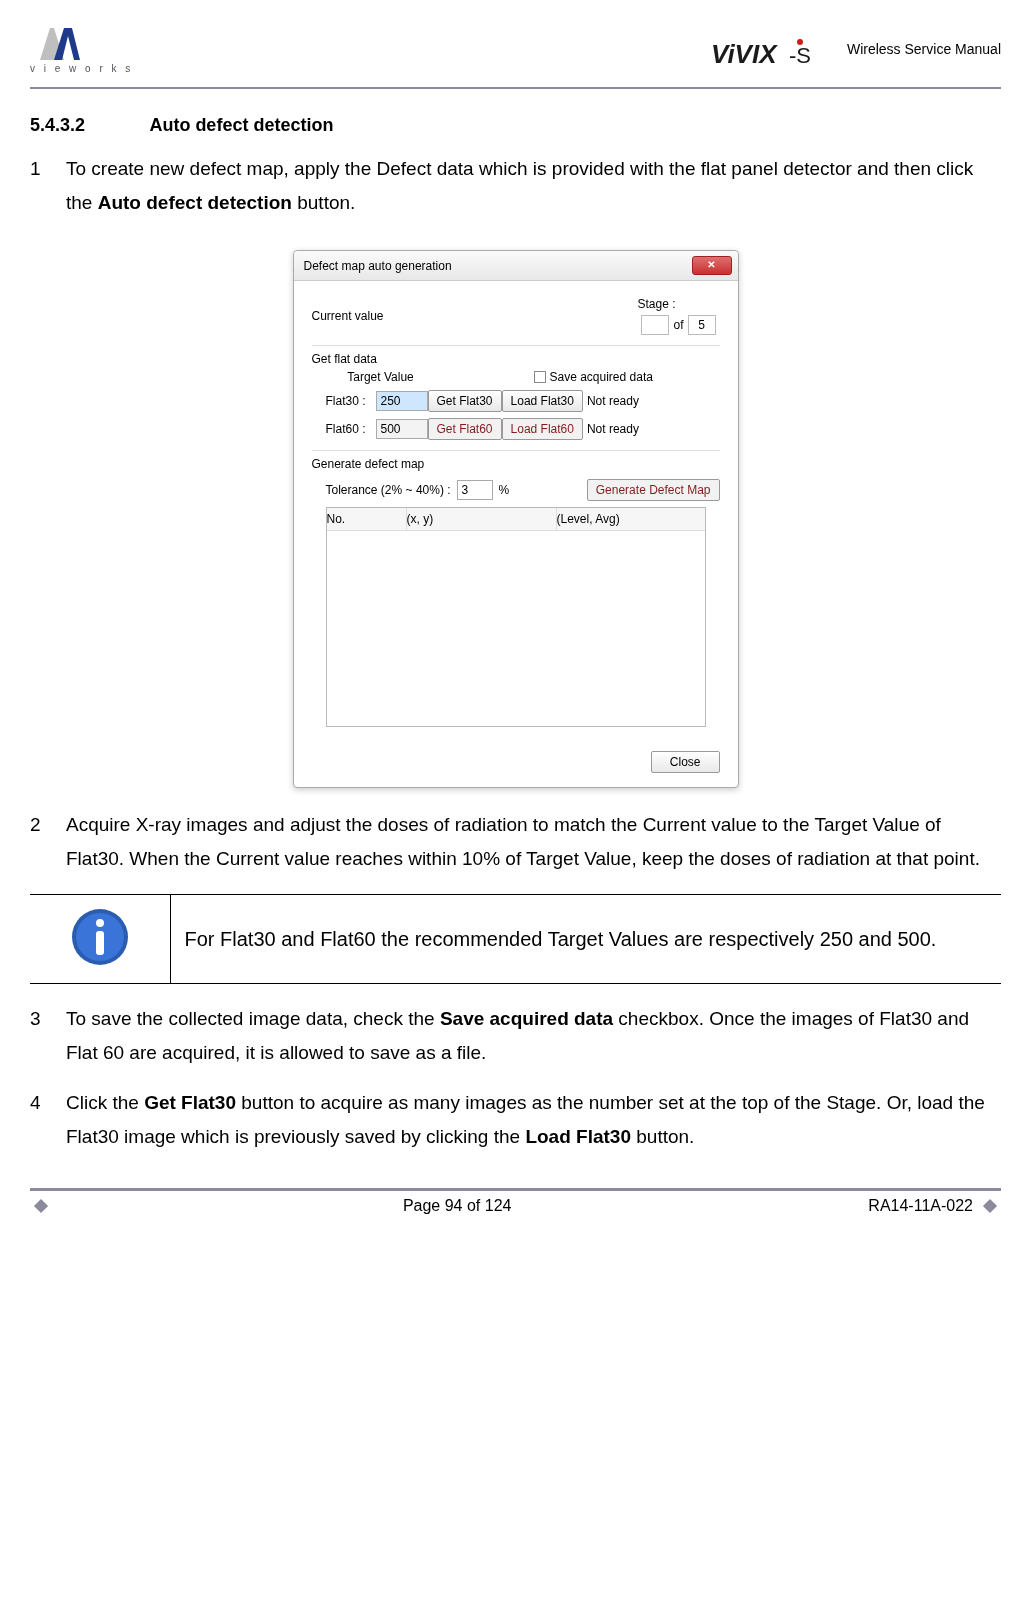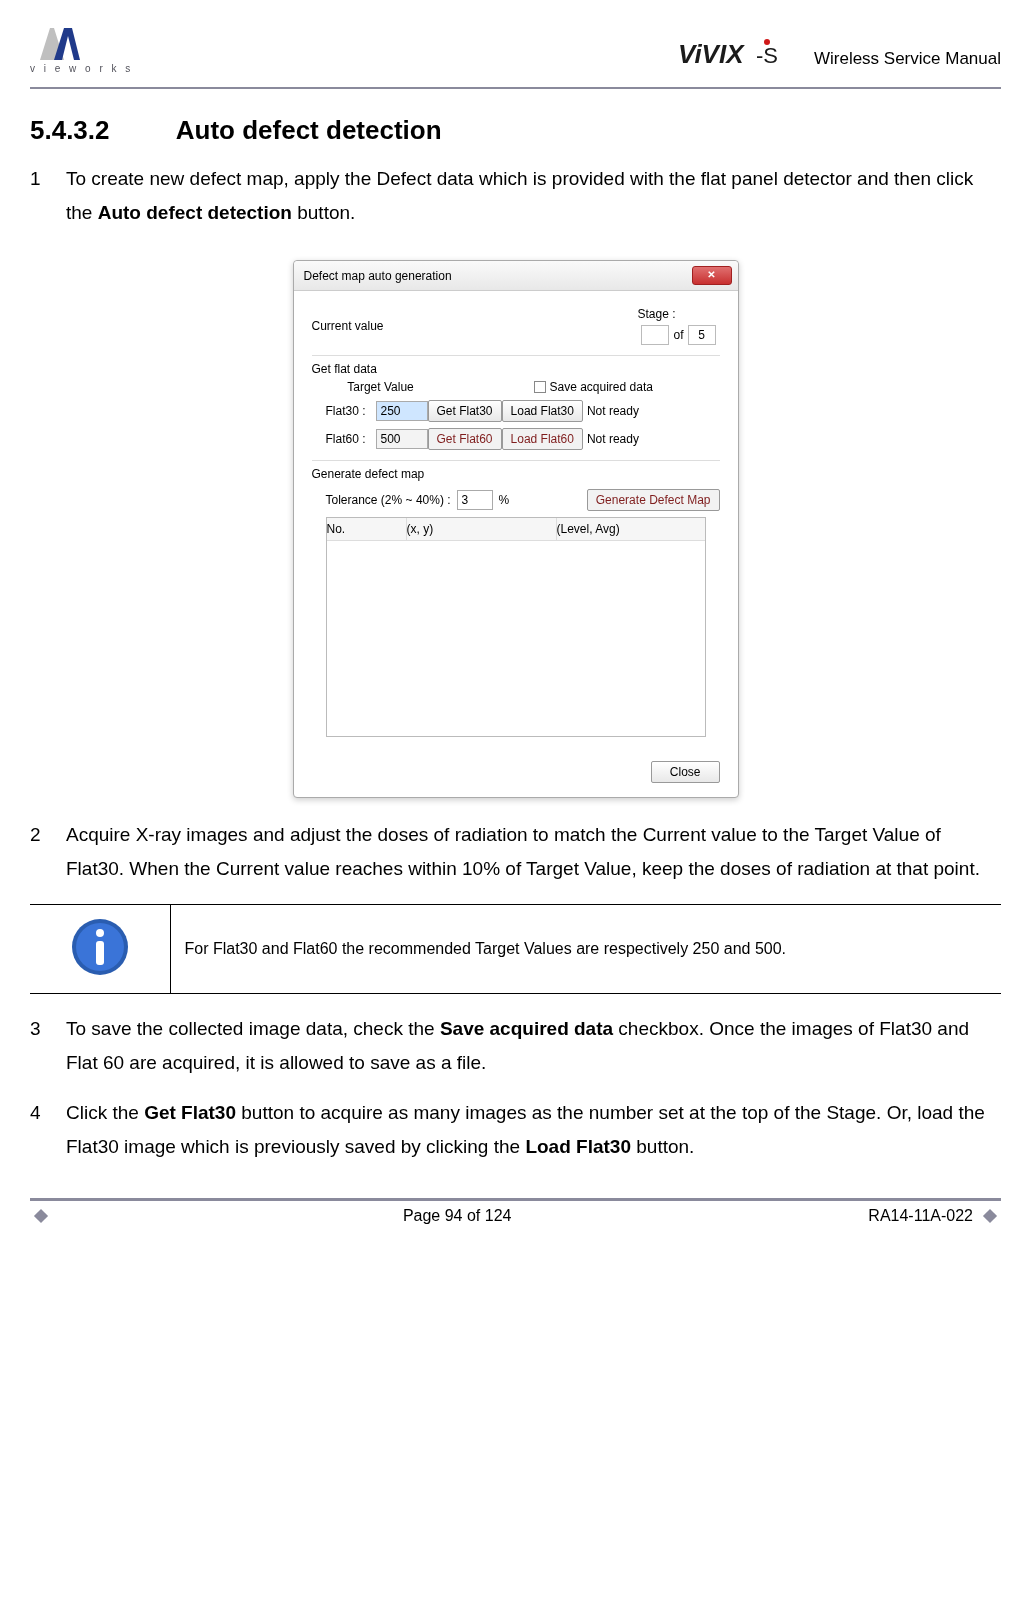--- a/index.html
+++ b/index.html
@@ -29,25 +29,25 @@
     align-items: flex-end;
     gap: 4px;
   }
   .logo-vieworks-svg { width: 140px; height: 55px; }
   .header-right {
     display: flex;
     align-items: flex-end;
     gap: 16px;
   }
   .logo-vivix-svg { width: 120px; height: 40px; }
-  .service-manual-label { font-size: 17px; margin-bottom: 6px; }
+  .service-manual-label { font-size: 14px; margin-bottom: 18px; }
   
   .section-heading {
     margin-top: 26px;
-    font-size: 26px;
+    font-size: 18px;
     font-weight: bold;
   }
   .section-heading .num { margin-right: 60px; }
   
   .step {
     display: flex;
     font-size: 19px;
     line-height: 34px;
     margin-top: 16px;
   }
@@ -152,21 +152,21 @@
     border-top: 1.5px solid #000;
     border-bottom: 1.5px solid #000;
     padding: 10px 14px;
     vertical-align: middle;
   }
   .info-icon-cell {
     width: 140px;
     border-right: 1px solid #000;
     text-align: center;
   }
-  .info-text { font-size: 16px; }
+  .info-text { font-size: 20px; }
   .info-svg { width: 64px; height: 64px; }
   
   .page-footer-line {
     border-top: 3px solid #8a8a9c;
     margin-top: 34px;
   }
   .page-footer-row {
     display: flex; justify-content: space-between; align-items: center;
     font-size: 16px;
     padding: 6px 6px 14px 6px;

